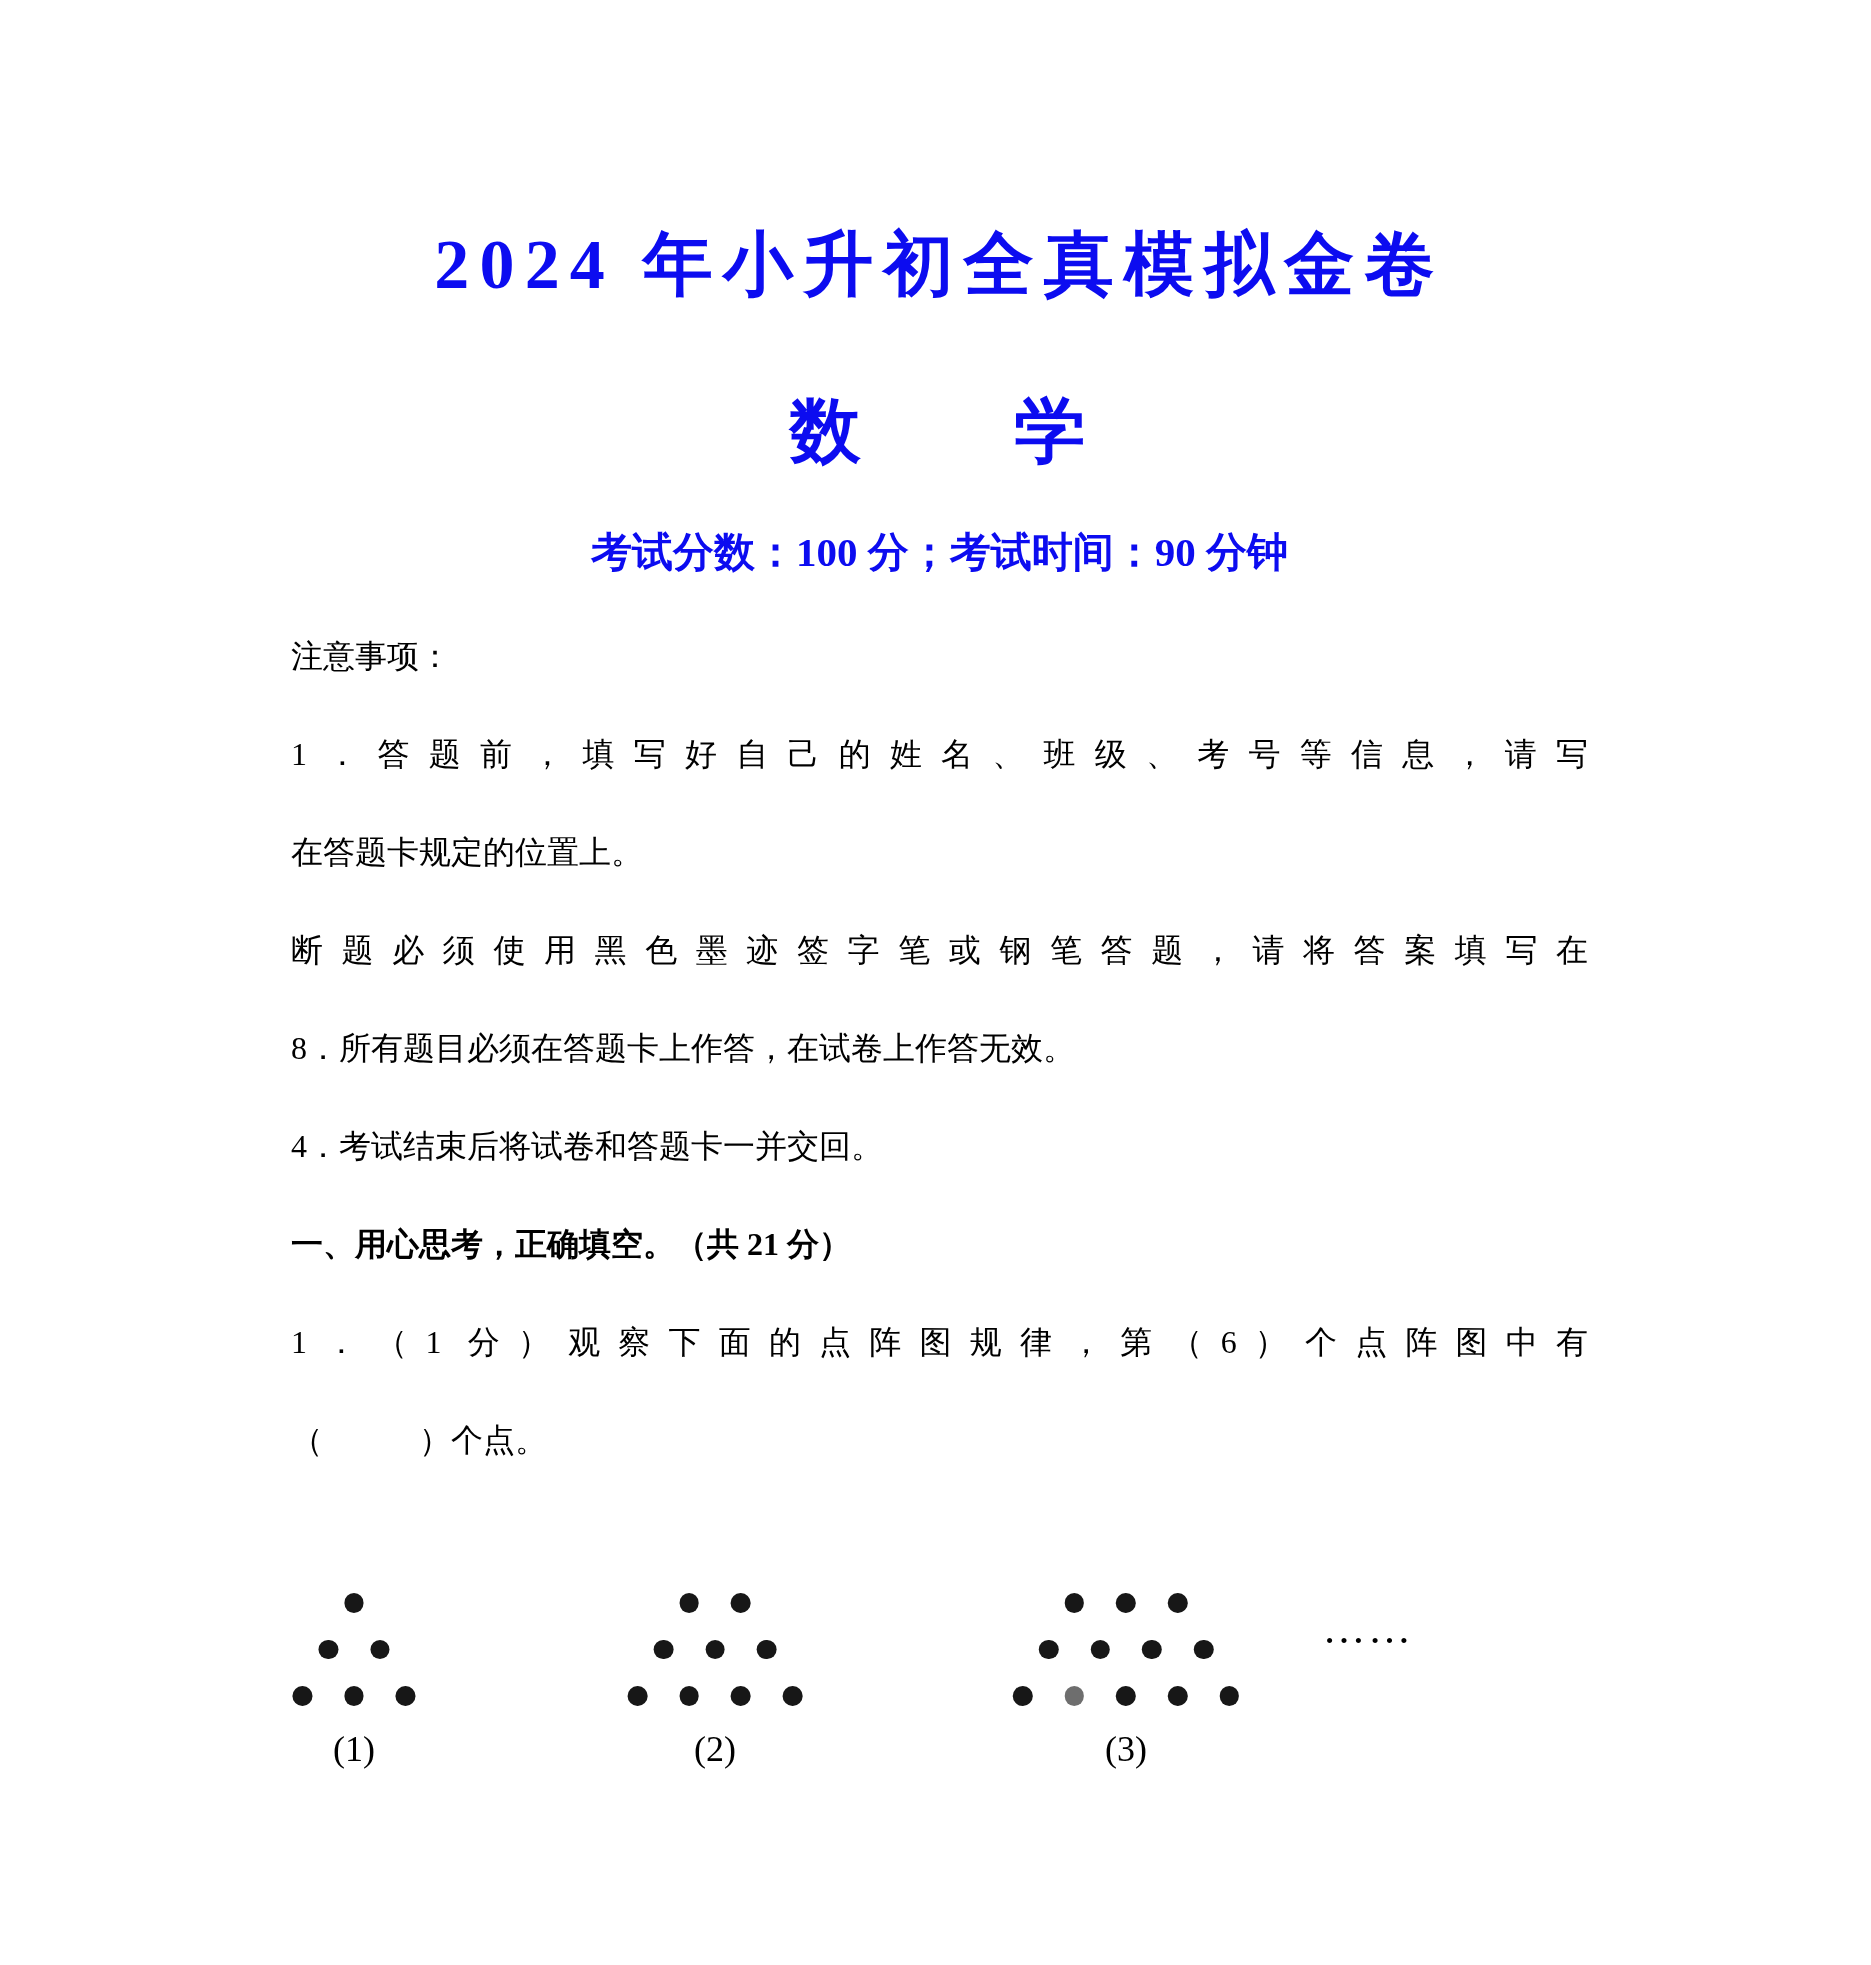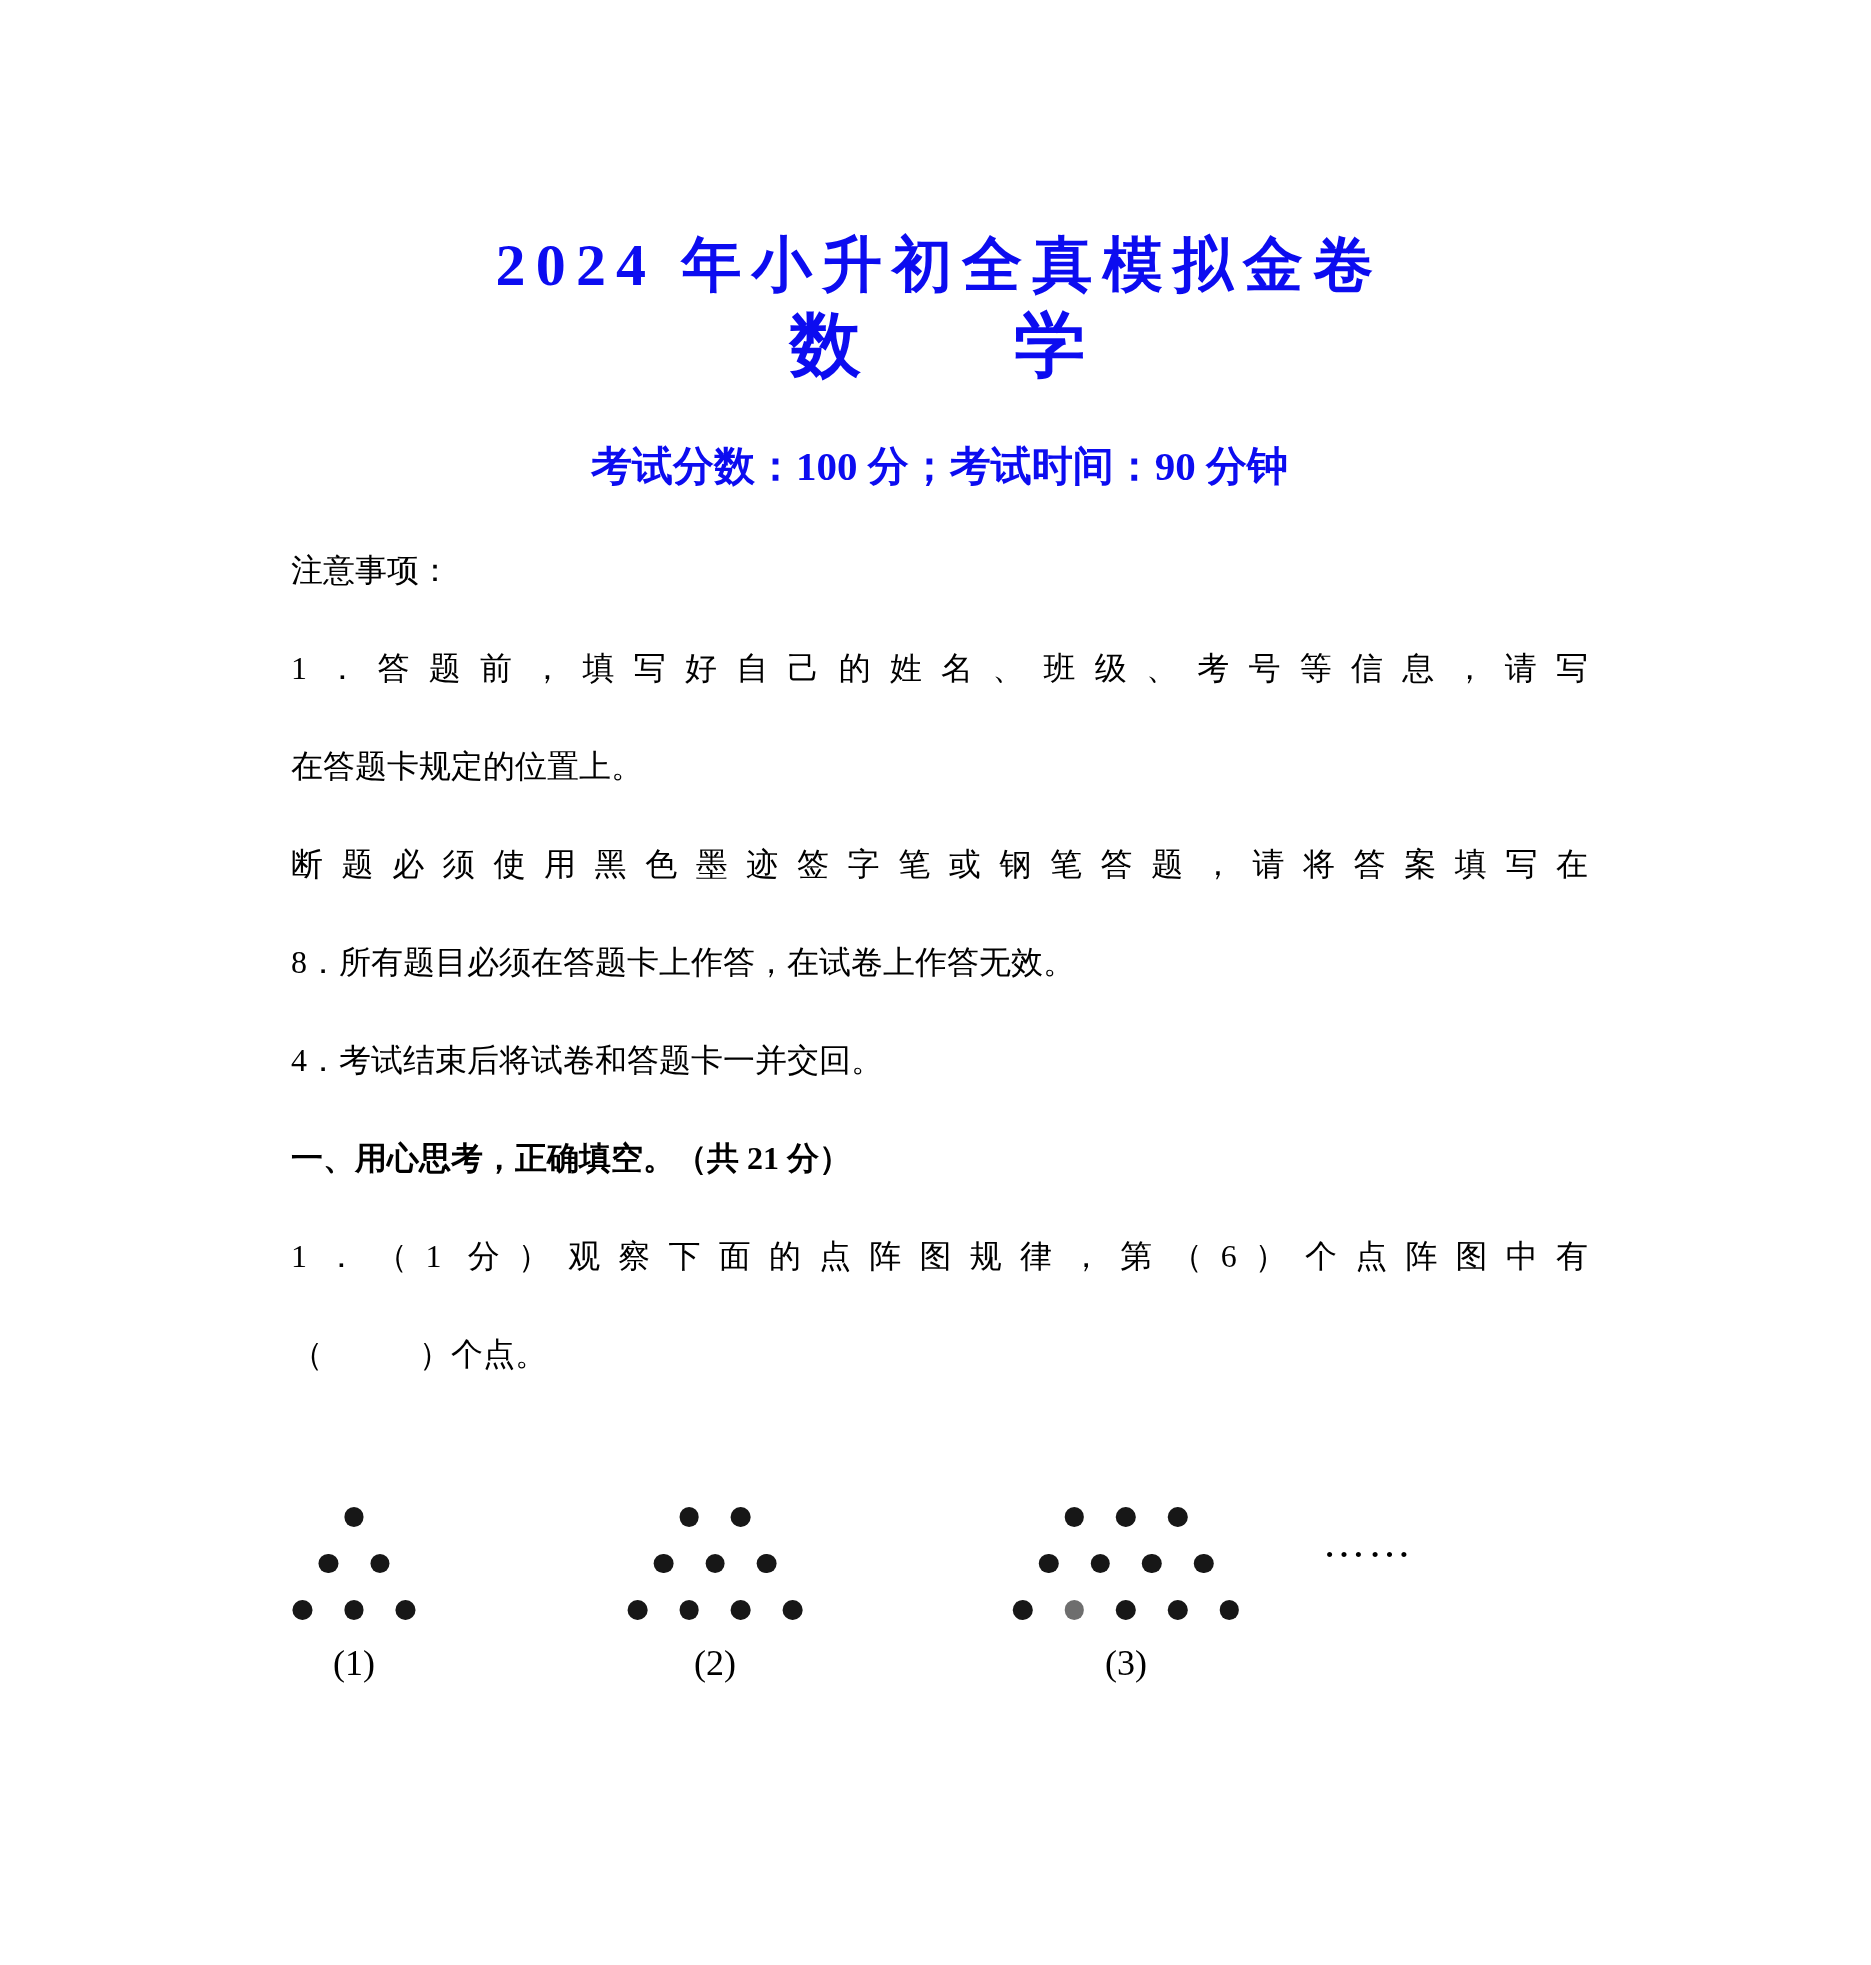--- a/index.html
+++ b/index.html
@@ -15,28 +15,29 @@
   .sheet {
     box-sizing: border-box;
     width: 1872px;
     height: 2647px;
     padding: 220px 284px 0 291px;
     position: relative;
   }
   
   .title {
     text-align: center;
-    font-size: 60px;
+    font-size: 70px;
     line-height: 90px;
     font-weight: bold;
     letter-spacing: 10.2px;
     color: var(--accent-blue, #0c0cf0);
     white-space: nowrap;
   }
   .subject {
+    margin-top: 86px;
     text-align: center;
     font-size: 71px;
     line-height: 71px;
     font-weight: bold;
     letter-spacing: 3.9px;
     color: var(--accent-blue, #0c0cf0);
     white-space: nowrap;
   }
   .exam-info {
     margin-top: 65px;

